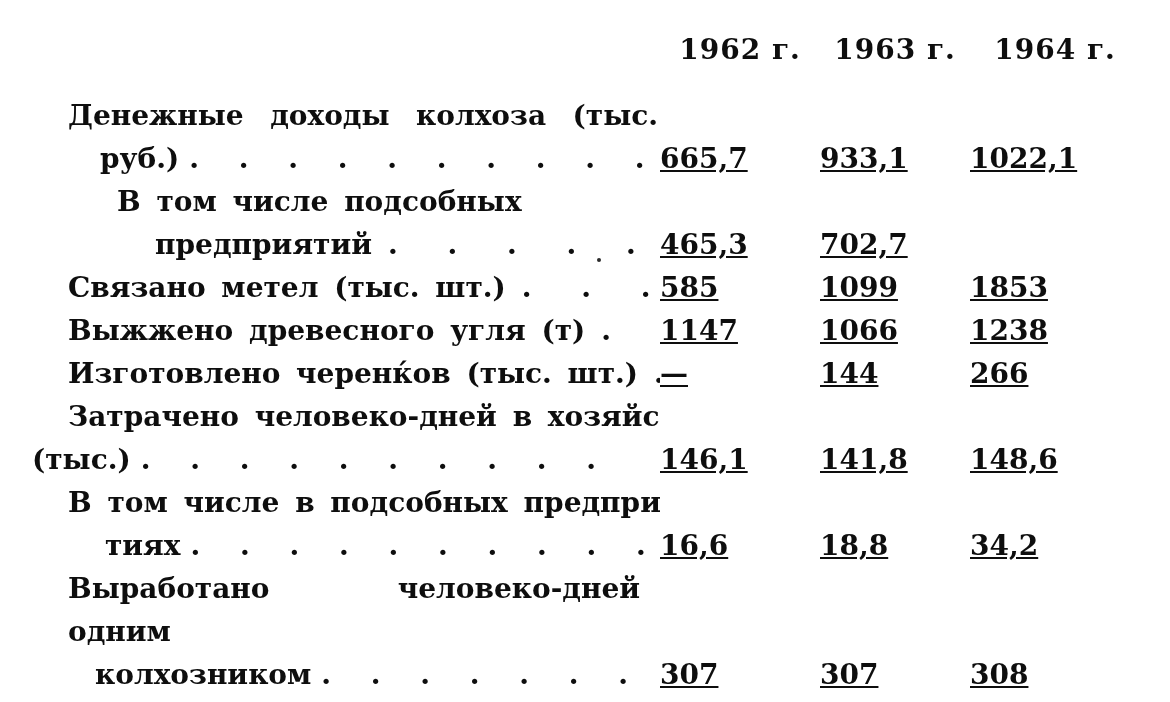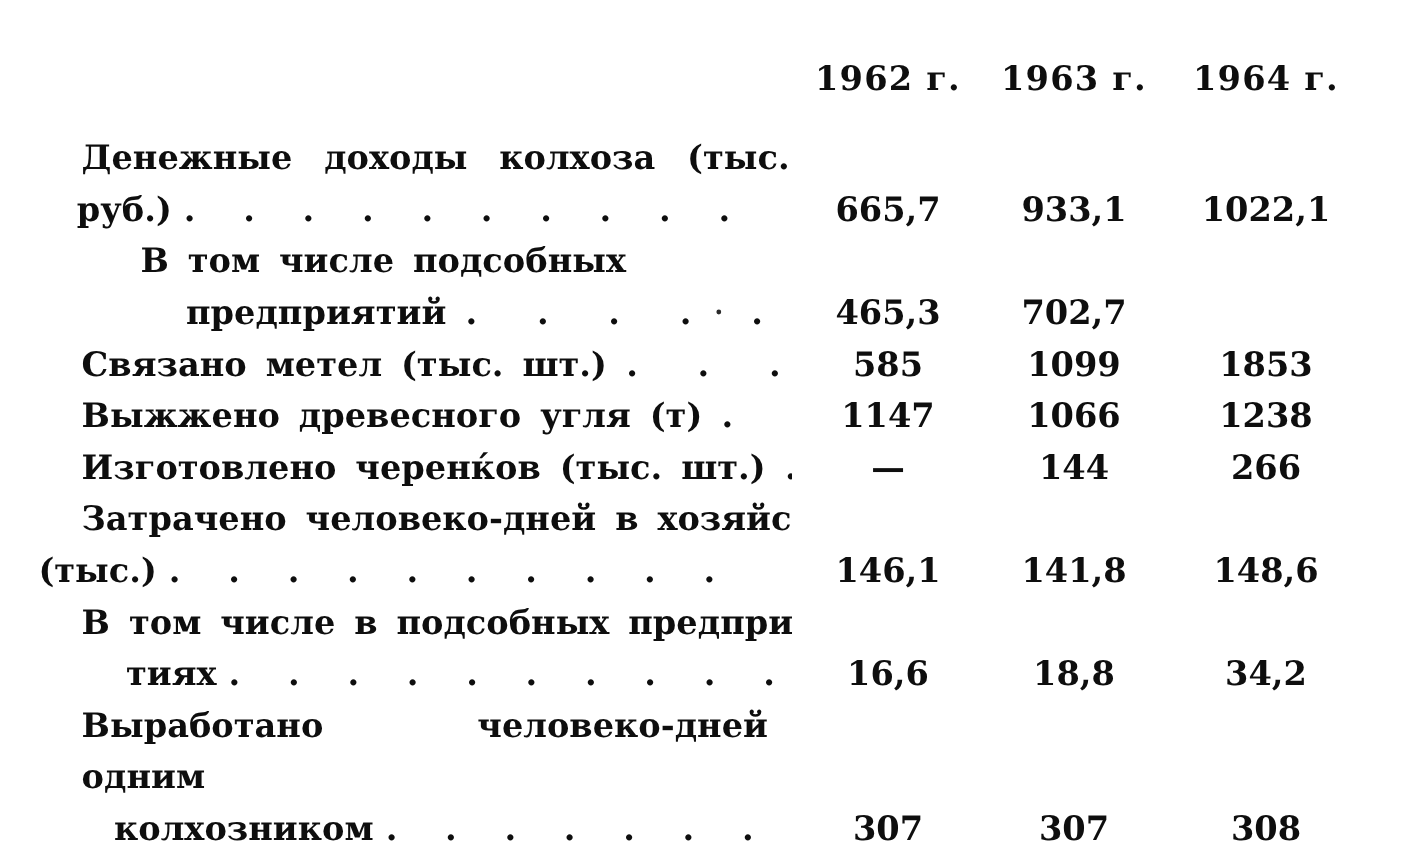--- a/index.html
+++ b/index.html
@@ -6,48 +6,48 @@
   body {
     width: 1170px; height: 702px;
     background: #ffffff;
     font-family: "DejaVu Serif", "Liberation Serif", serif;
     color: #0e0e0e;
     -webkit-font-smoothing: antialiased;
   }
   .sheet {
     position: relative;
     width: 1170px; height: 702px;
-    padding-top: 44px;
+    padding-top: 28px;
     box-sizing: border-box;
     overflow: hidden;
     font-size: 28px;
     font-weight: 700;
     line-height: 43px;
   }
   .grid-row {
     display: grid;
     grid-template-columns: 660px 160px 150px 170px;
     align-items: end;
   }
   .header-row { margin-bottom: 23px; }
   .hcell { text-align: center; letter-spacing: 1px; }
   .label { overflow: hidden; }
   .line { word-spacing: 6px; white-space: nowrap; }
   .ml-base  { margin-left: 68px; }
-  .ml-cont  { margin-left: 64px; }
+  .ml-cont  { margin-left: 100px; }
   .ml-cont2 { margin-left: 32px; }
   .ml-cont3 { margin-left: 105px; }
   .ml-cont4 { margin-left: 95px; }
   .ml-sub   { margin-left: 117px; }
   .ml-sub2  { margin-left: 155px; }
   .spread590 { width: 590px; text-align: justify; text-align-last: justify; white-space: normal; }
   .spread572 { width: 572px; text-align: justify; text-align-last: justify; white-space: normal; }
   .leader      { word-spacing: 30px; margin-left: 10px; }
   .leader-wide { word-spacing: 40px; margin-left: 16px; }
-  .val { text-align: center; line-height: 43px; }
+  .val { line-height: 43px; text-decoration: underline; }
   .speck {
     position: absolute; left: 597px; top: 258px;
     width: 4px; height: 4px; background: #2a2a2a; border-radius: 50%;
   }
 </style>
 </head>
 <body>
 
 <div class="sheet">
 

